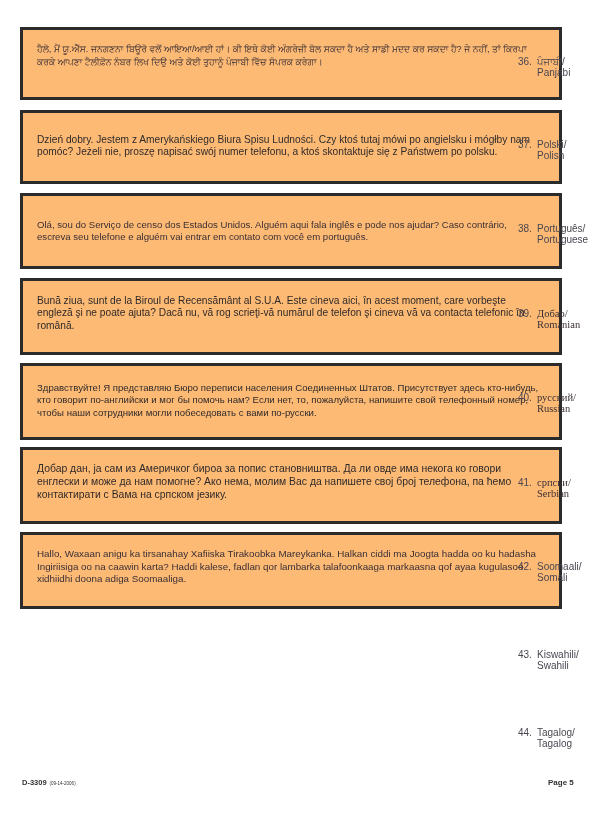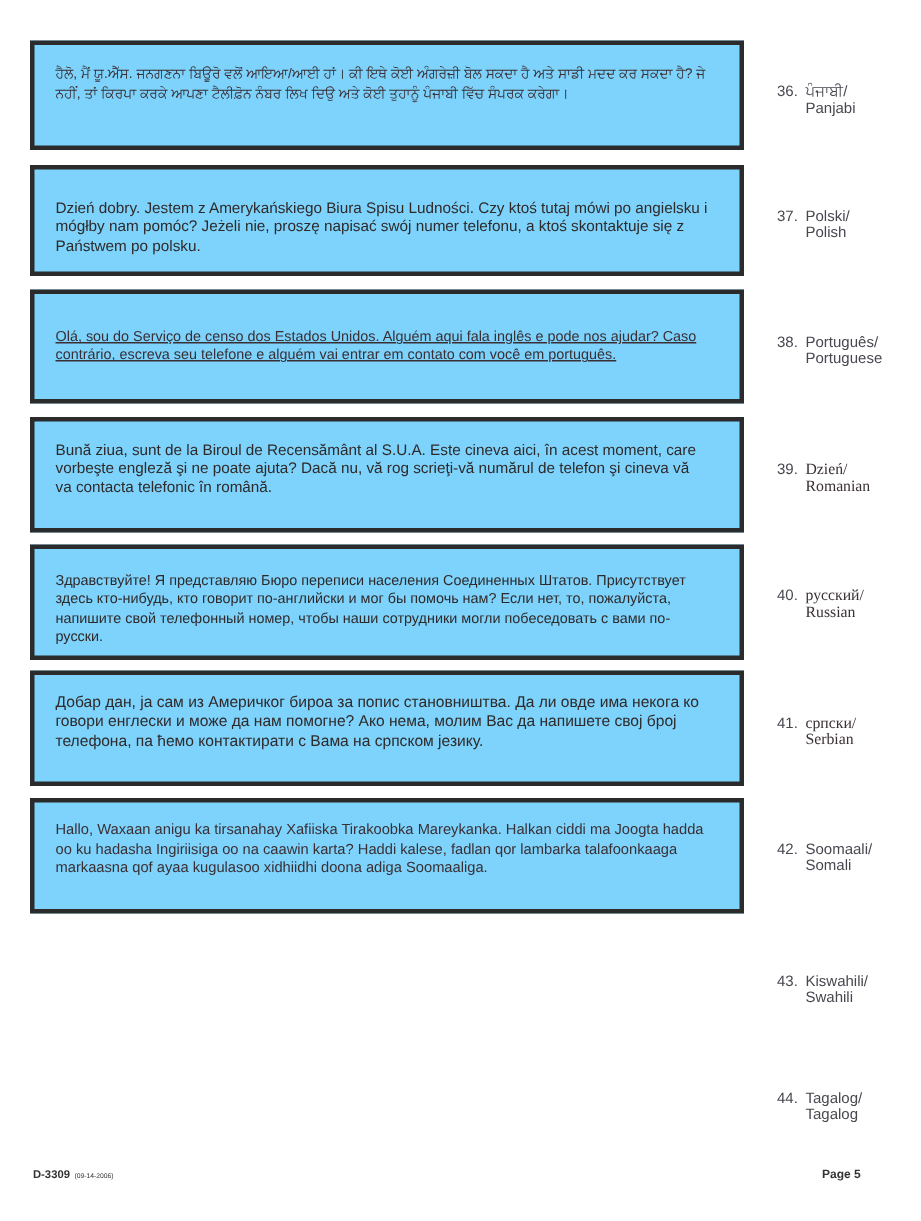--- a/index.html
+++ b/index.html
@@ -16,25 +16,25 @@
     }
     .row {
       position: absolute;
       left: 20px;
       width: 594px;
     }
     .box {
       position: absolute;
       left: 0;
       top: 0;
-      width: 476px;
+      width: 542px;
       bottom: 0;
       border: 3px solid #2b2b2b;
       box-sizing: border-box;
-      background: #7dd3fc;
+      background: #fdba74;
     }
     .box-text {
       position: absolute;
       left: 14px;
       right: 20px;
       font-size: 9.6px;
       line-height: 12.2px;
       color: #3a2f35;
     }
     .serif { font-family: Liberation Sans, sans-serif; font-size: 10.2px; line-height: 12.4px; color: #2f2a2a; }
@@ -92,34 +92,34 @@
     <div class="box-text serif" style="top:21px;">Dzień dobry. Jestem z Amerykańskiego Biura Spisu Ludności. Czy ktoś tutaj mówi po angielsku i mógłby nam pomóc? Jeżeli nie, proszę napisać swój numer telefonu, a ktoś skontaktuje się z Państwem po polsku.</div>
   </div>
   <div class="label" style="top:29px;">
     <span class="num">37.</span><span>Polski/</span>
     <span class="line2">Polish</span>
   </div>
 </div>
 
 <div class="row" style="top:193px;height:76px;">
   <div class="box">
-    <div class="box-text sans" style="top:23px;text-decoration:underline;">Olá, sou do Serviço de censo dos Estados Unidos. Alguém aqui fala inglês e pode nos ajudar? Caso contrário, escreva seu telefone e alguém vai entrar em contato com você em português.</div>
+    <div class="box-text sans" style="top:23px;">Olá, sou do Serviço de censo dos Estados Unidos. Alguém aqui fala inglês e pode nos ajudar? Caso contrário, escreva seu telefone e alguém vai entrar em contato com você em português.</div>
   </div>
   <div class="label" style="top:30px;">
     <span class="num">38.</span><span>Português/</span>
     <span class="line2">Portuguese</span>
   </div>
 </div>
 
 <div class="row" style="top:278px;height:77px;padding-left:11px;">
   <div class="box">
     <div class="box-text serif" style="top:14px;">Bună ziua, sunt de la Biroul de Recensământ al S.U.A. Este cineva aici, în acest moment, care vorbeşte engleză şi ne poate ajuta? Dacă nu, vă rog scrieţi-vă numărul de telefon şi cineva vă va contacta telefonic în română.</div>
   </div>
   <div class="label" style="top:30px;">
-    <span class="num">39.</span><span class="serif-name">Dzień/</span>
+    <span class="num">39.</span><span class="serif-name">Добар/</span>
     <span class="line2 serif-name">Romanian</span>
   </div>
 </div>
 
 <div class="row" style="top:363px;height:77px;">
   <div class="box">
     <div class="box-text serif" style="top:16px;font-size:9.6px;">Здравствуйте! Я представляю Бюро переписи населения Соединенных Штатов. Присутствует здесь кто-нибудь, кто говорит по-английски и мог бы помочь нам? Если нет, то, пожалуйста, напишите свой телефонный номер, чтобы наши сотрудники могли побеседовать с вами по-русски.</div>
   </div>
   <div class="label" style="top:29px;">
     <span class="num">40.</span><span class="serif-name">русский/</span>

